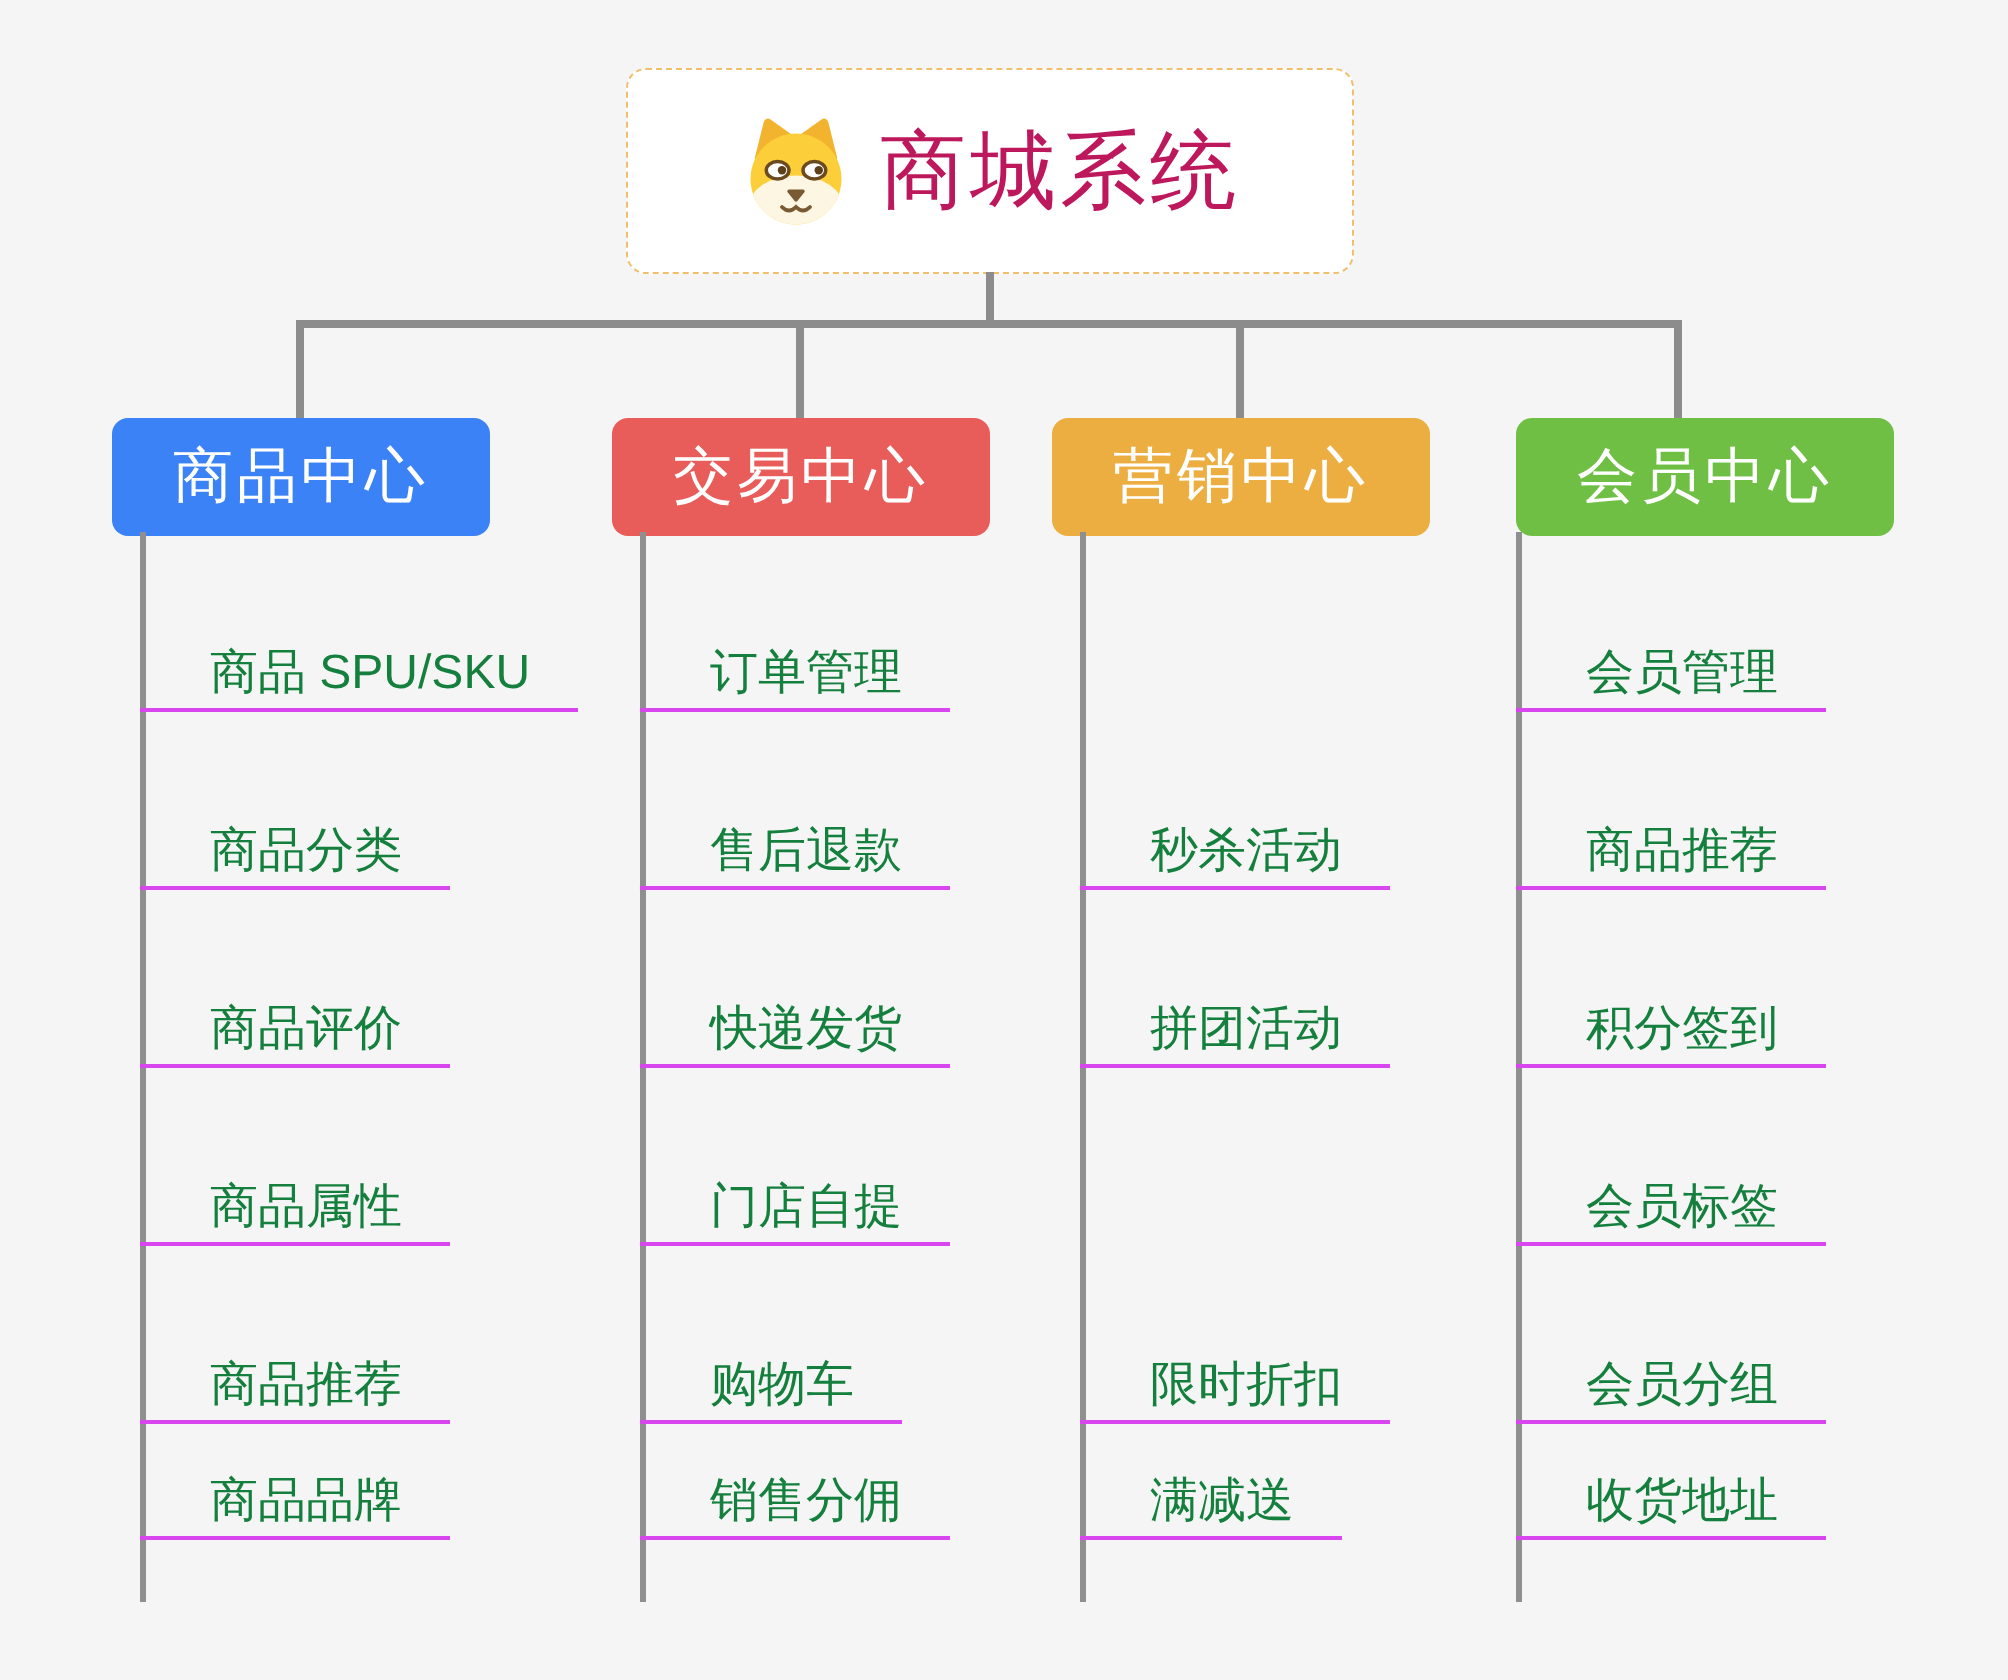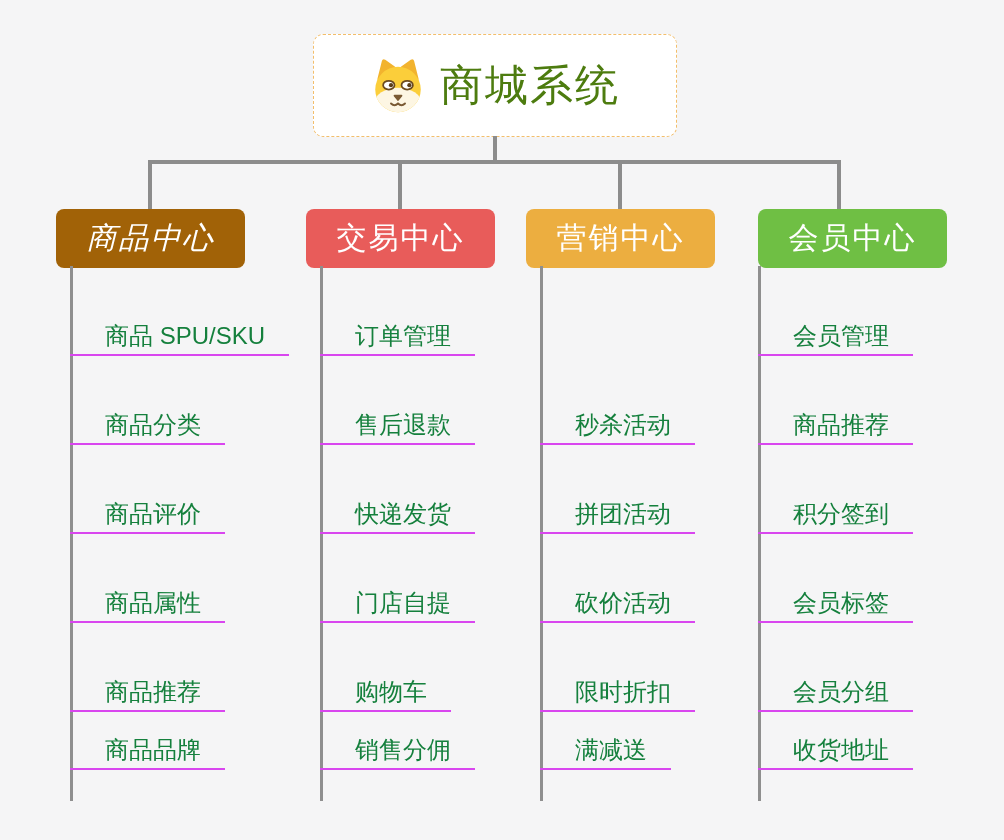--- a/index.html
+++ b/index.html
@@ -6,21 +6,21 @@
   html,body { width:1004px; height:840px; }
   body { font-family:"Liberation Sans","DejaVu Sans",sans-serif; background:#f5f5f6; }
   .canvas { position:relative; width:1004px; height:840px; background:#f5f5f6; overflow:hidden; }
 
   
   .root-node{
     position:absolute; left:313px; top:34px; width:364px; height:103px;
     background:#ffffff; border:1px dashed #f3be6b; border-radius:10px;
     display:flex; align-items:center; justify-content:center; gap:14px;
   }
-  .root-title{ font-size:43px; letter-spacing:2px; color:#4d7c0f; white-space:nowrap; }
+  .root-title{ font-size:43px; letter-spacing:2px; color:#be185d; white-space:nowrap; }
   .dog-icon{ width:56px; height:58px; flex:0 0 auto; }
 
   
   .conn{ position:absolute; background:#8c8c8c; }
   .root-drop{ left:493px; top:136px; width:4px; height:26px; }
   .hline{ left:148px; top:160px; width:693px; height:4px; border-radius:2px; }
   .drop{ top:160px; width:4px; height:50px; }
   .d0{left:148px}.d1{left:398px}.d2{left:618px}.d3{left:837px}
 
   
@@ -72,21 +72,21 @@
     <span class="root-title">商城系统</span>
   </div>
 
   <div class="conn root-drop"></div>
   <div class="conn hline"></div>
   <div class="conn drop d0"></div>
   <div class="conn drop d1"></div>
   <div class="conn drop d2"></div>
   <div class="conn drop d3"></div>
 
-  <div class="branch-node n0" style="background: #a16207; font-style: italic;">
+  <div class="branch-node n0" style="background: #3b82f6;">
     <span>商品中心</span>
   </div>
   <div class="branch-node n1" style="background: rgb(232, 92, 90);">
     <span>交易中心</span>
   </div>
   <div class="branch-node n2" style="background: rgb(236, 174, 64);">
     <span>营销中心</span>
   </div>
   <div class="branch-node n3" style="background: rgb(111, 191, 68);">
     <span>会员中心</span>
@@ -106,21 +106,20 @@
 
   <div class="leaf c1 r0">订单管理</div>
   <div class="leaf c1 r1">售后退款</div>
   <div class="leaf c1 r2">快递发货</div>
   <div class="leaf c1 r3">门店自提</div>
   <div class="leaf c1 r5">销售分佣</div>
   <div class="leaf c1 r4">购物车</div>
 
   <div class="leaf c2 r1">秒杀活动</div>
   <div class="leaf c2 r2">拼团活动</div>
-  <div class="leaf c2 r3">砍价活动</div>
   <div class="leaf c2 r4">限时折扣</div>
   <div class="leaf c2 r5">满减送</div>
 
   <div class="leaf c3 r0">会员管理</div>
   <div class="leaf c3 r1">商品推荐</div>
   <div class="leaf c3 r2">积分签到</div>
   <div class="leaf c3 r3">会员标签</div>
   <div class="leaf c3 r4">会员分组</div>
   <div class="leaf c3 r5">收货地址</div>
 

